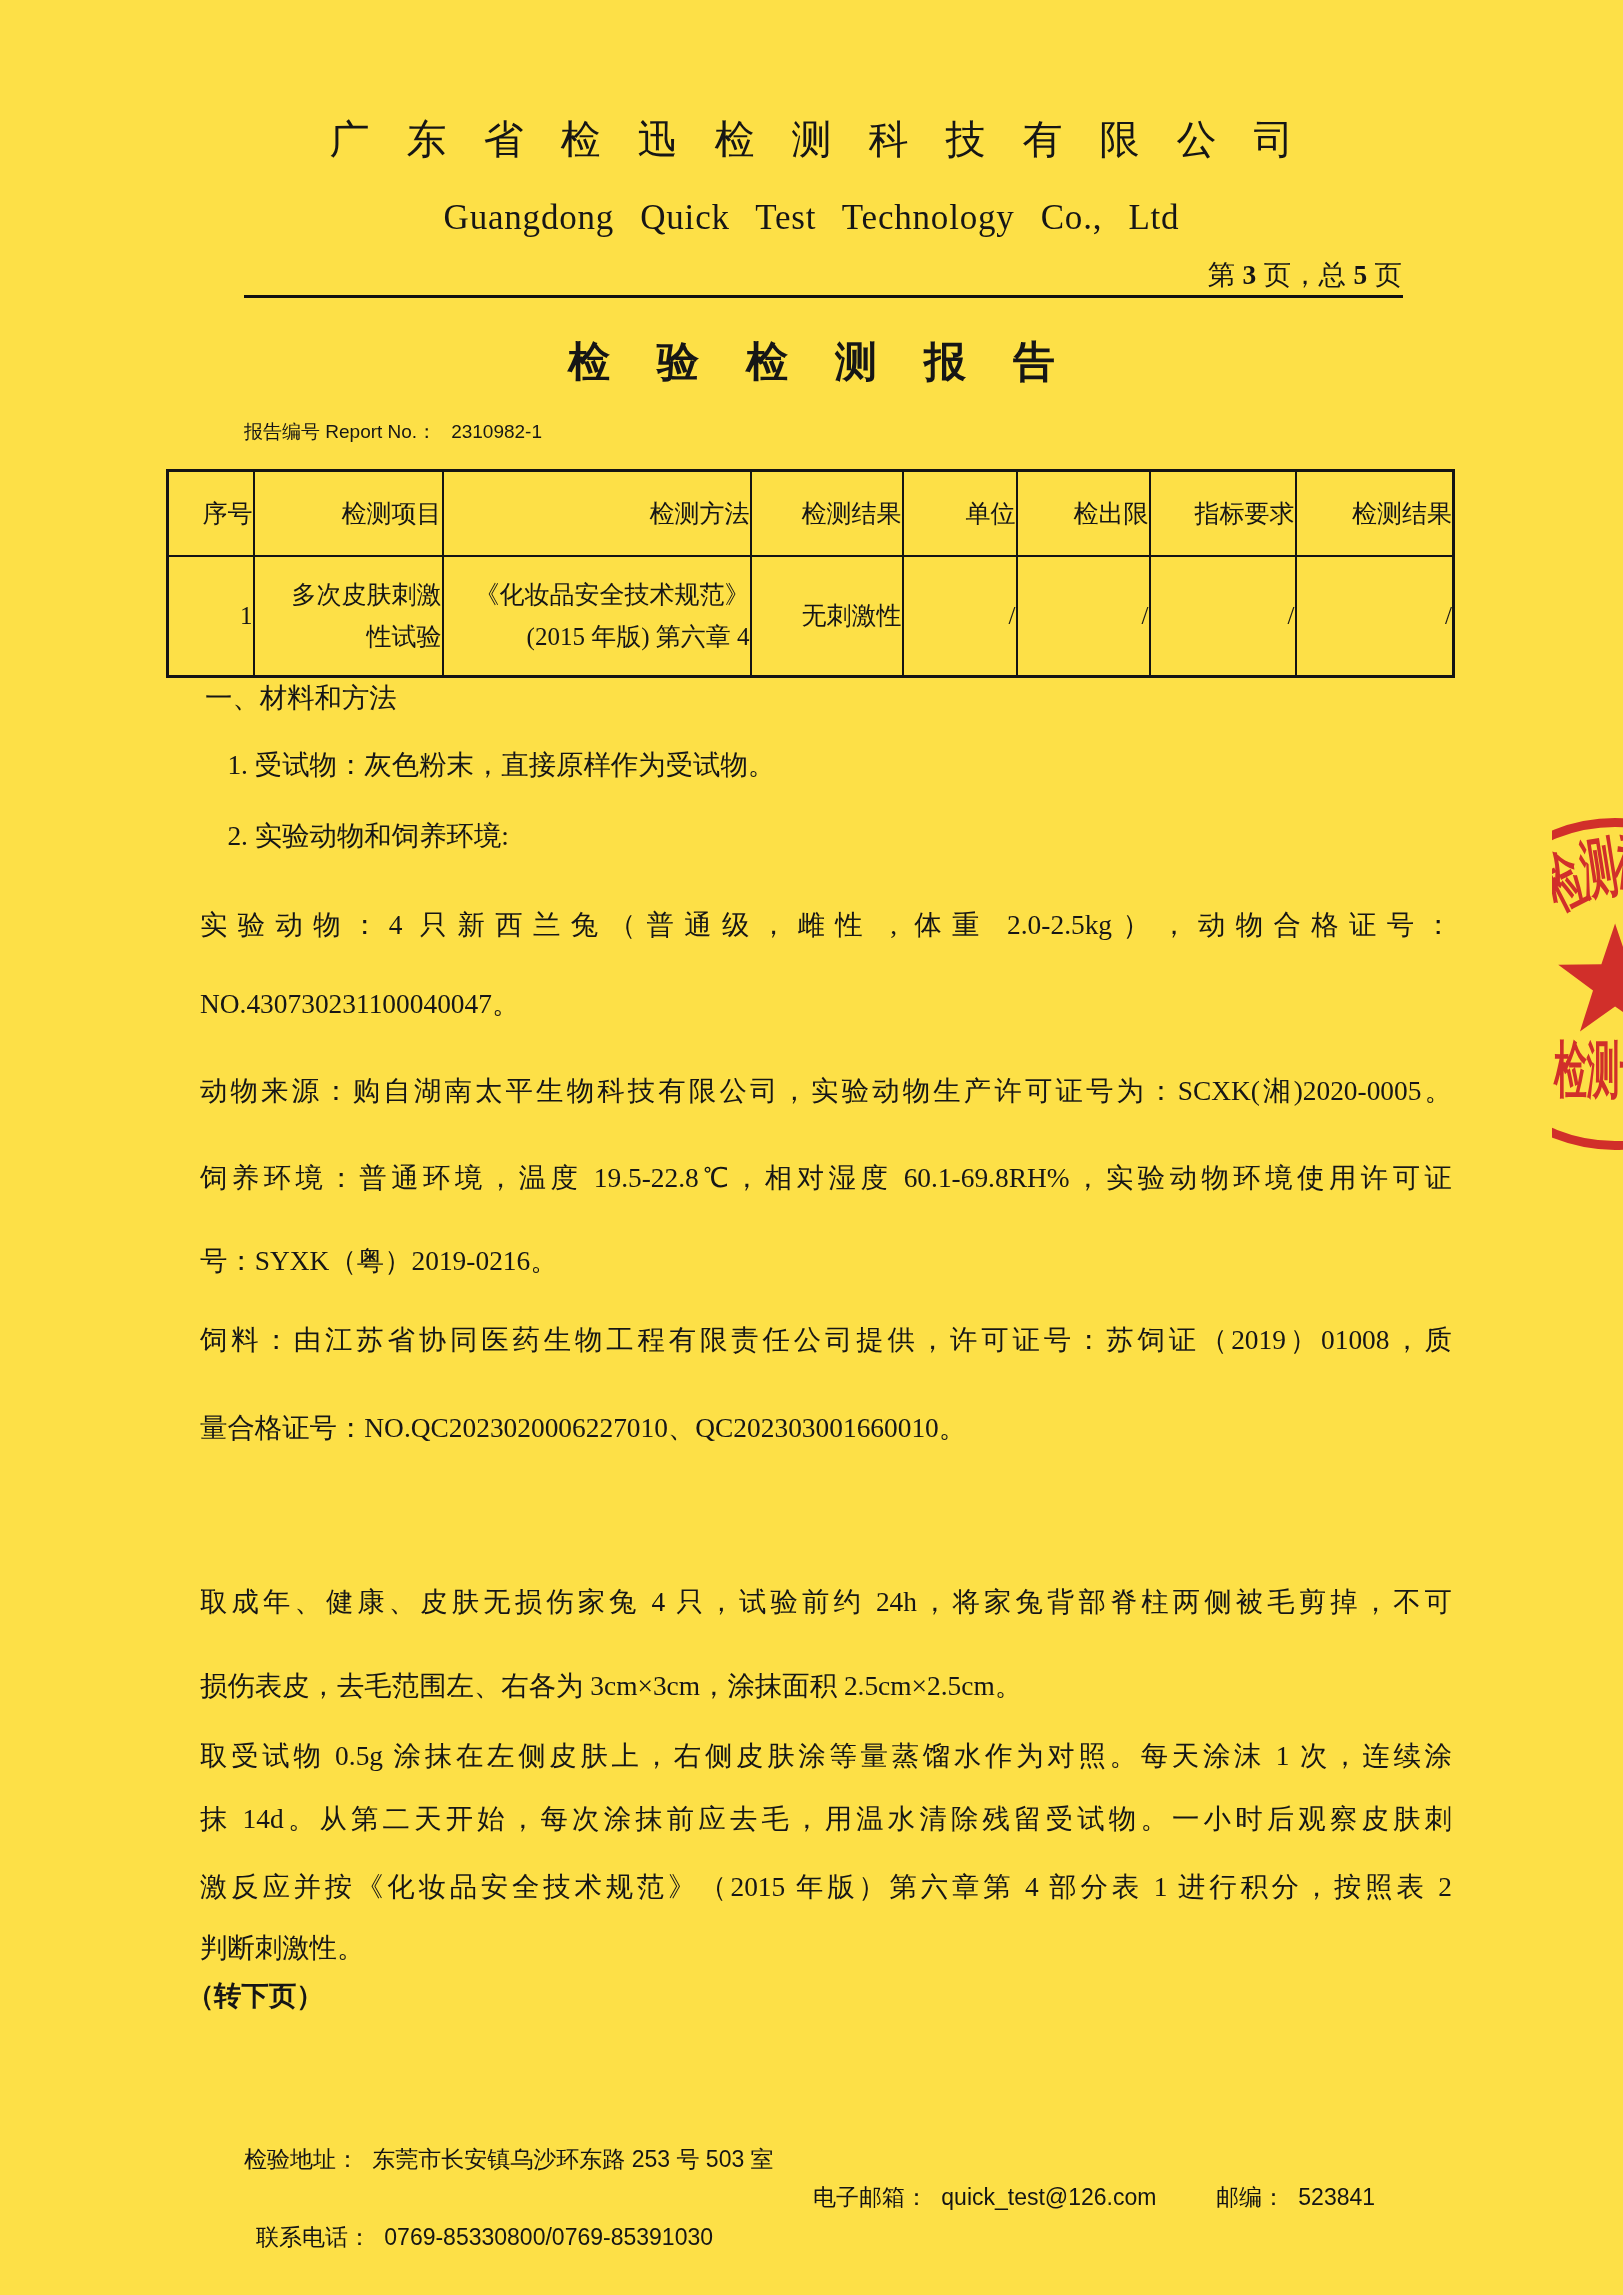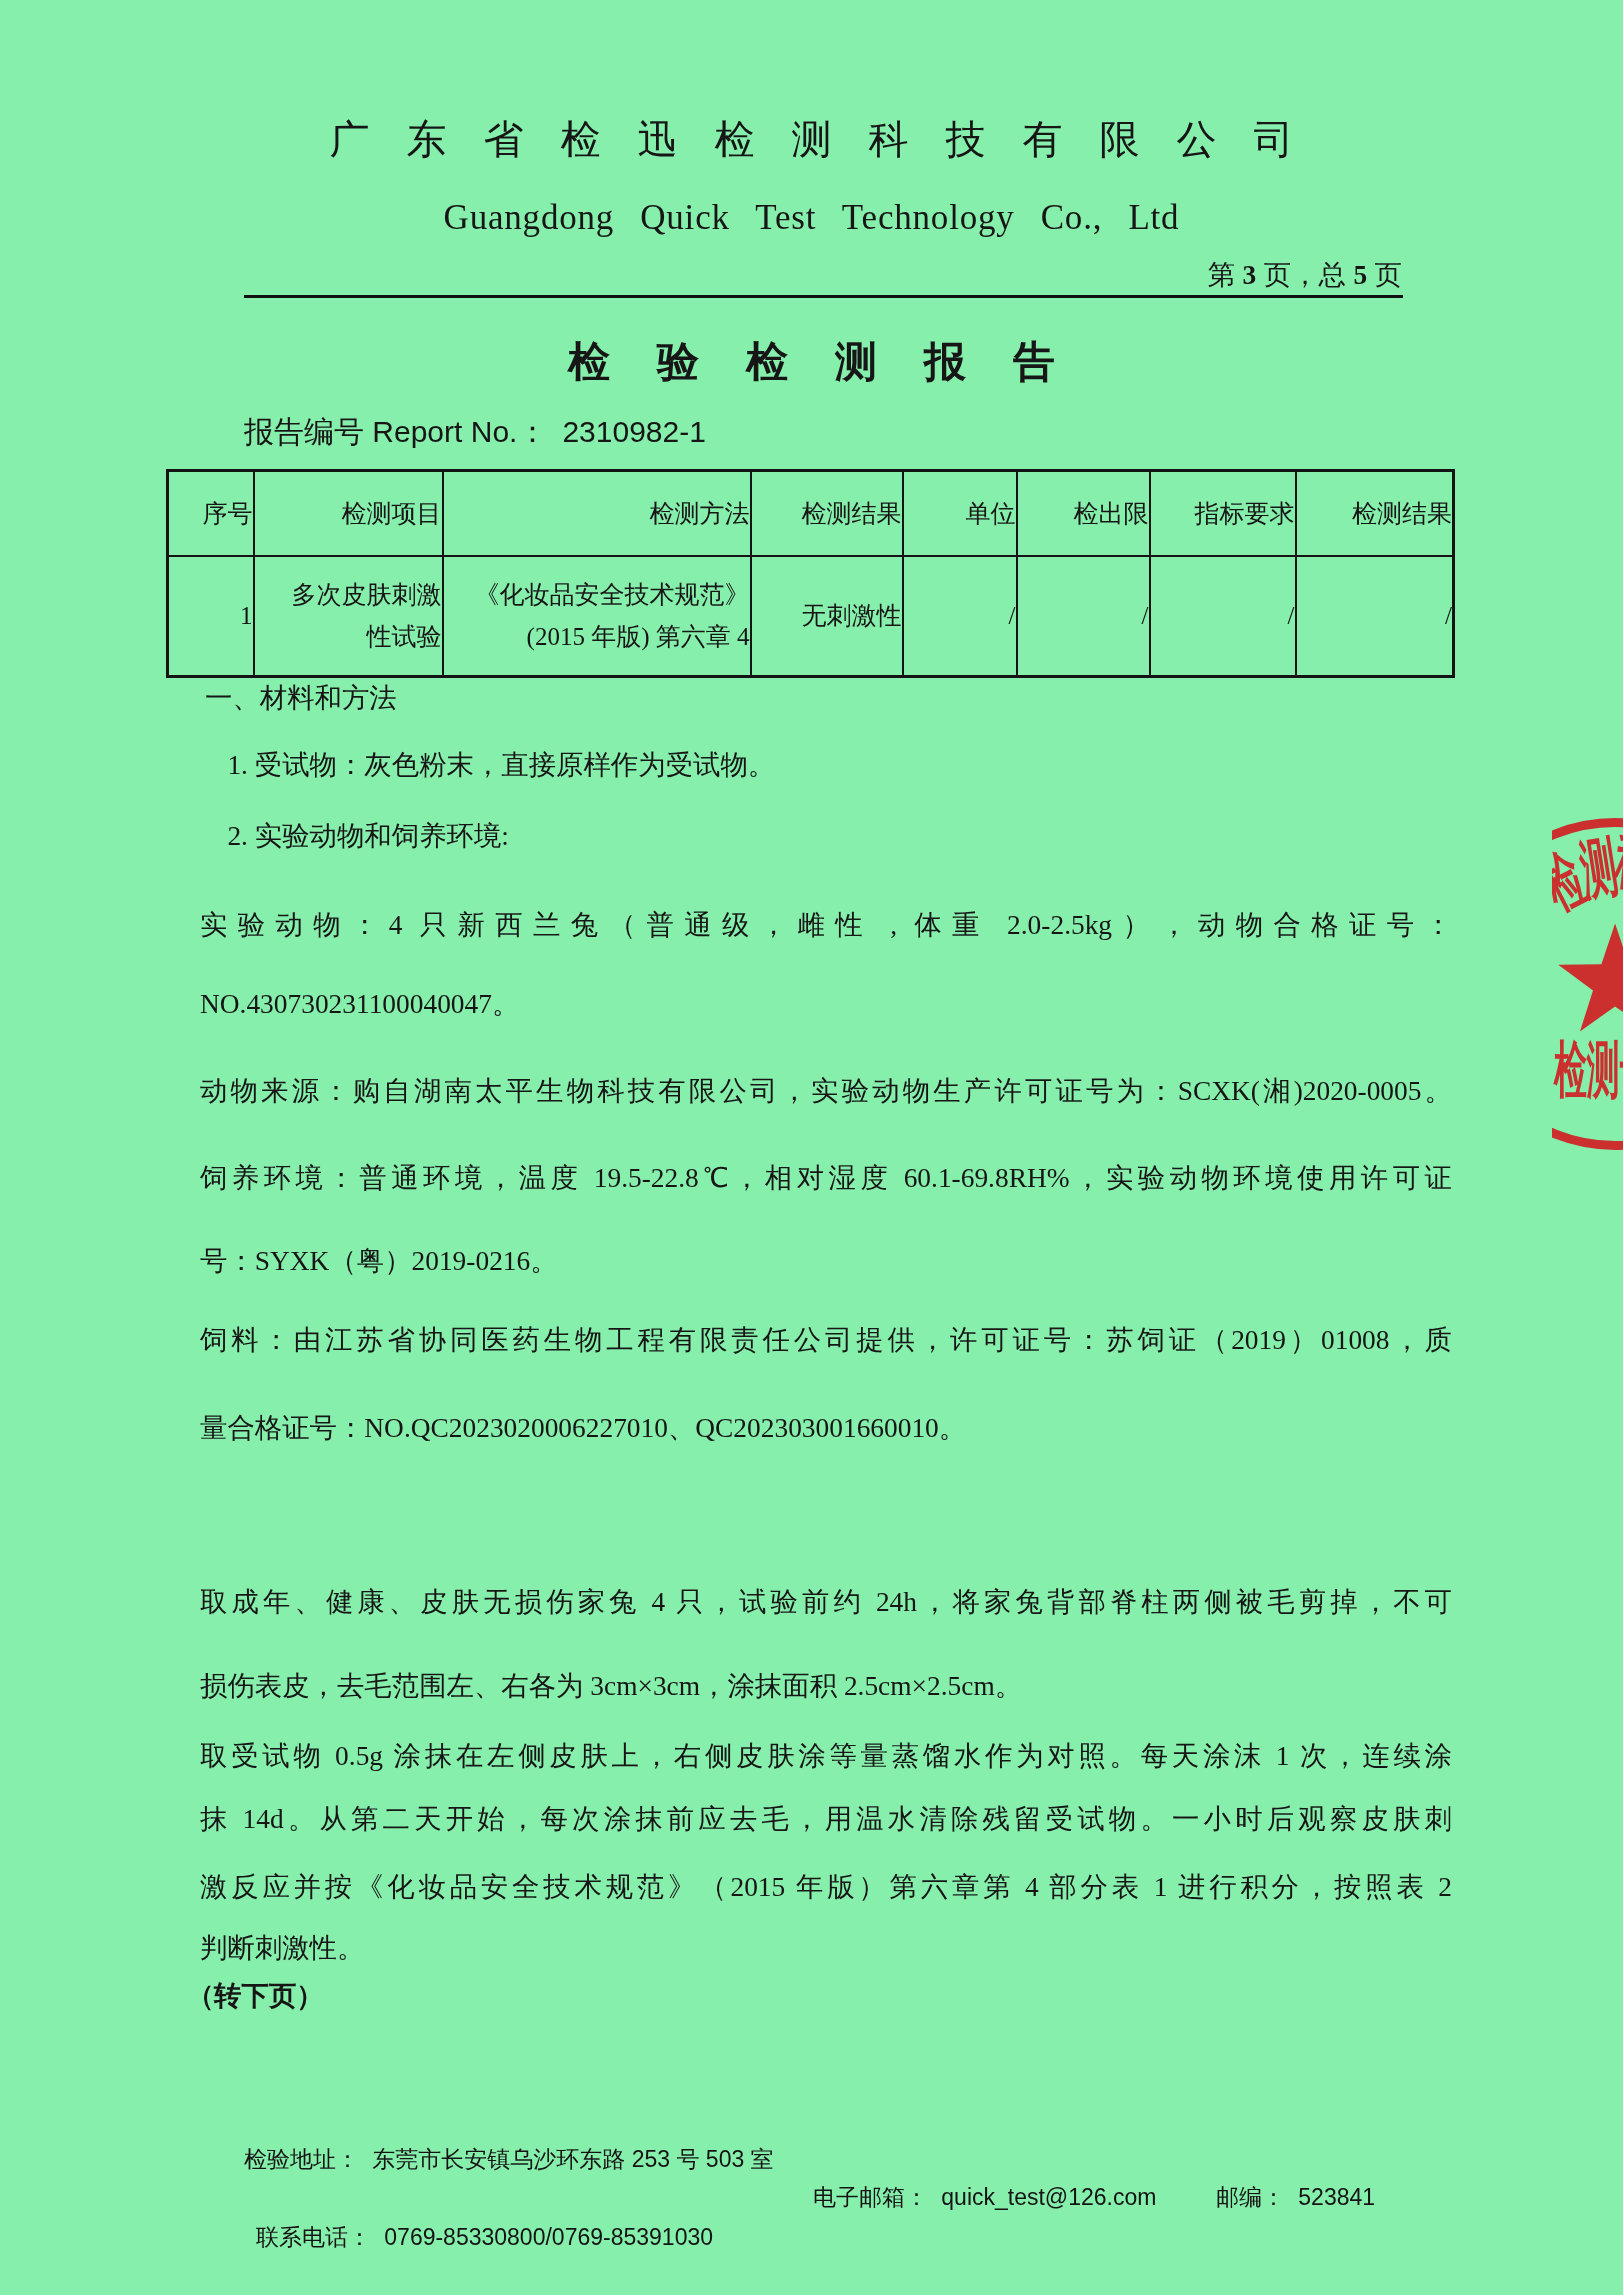--- a/index.html
+++ b/index.html
@@ -1,20 +1,20 @@
 <!DOCTYPE html>
 <html style="font-size:13.3px"><head>
 <meta charset="utf-8">
 <style>
   html,body { margin:0; padding:0; background:#ffffff; }
   .page {
     position:relative;
     width:1623px; height:2295px;
     margin:0 auto;
-    background:#86efac;
+    background:#fde047;
     color:#161616;
     font-family:"Liberation Serif", serif;
     overflow:hidden;
   }
 
   
   .company-cn {
     position:absolute; left:0; right:0; top:116px;
     text-align:center;
     font-size:40px; line-height:48px;
@@ -41,21 +41,21 @@
   .doc-title {
     position:absolute; left:0; right:0; top:337px;
     text-align:center;
     font-size:42px; line-height:50px; font-weight:bold;
     letter-spacing:47px; padding-left:47px;
     white-space:nowrap;
   }
   .report-no {
     position:absolute; left:244px; top:415px;
     font-family:"Liberation Sans", sans-serif;
-    font-size:30px; line-height:33px;
+    font-size:19px; line-height:33px;
     white-space:nowrap;
   }
   .report-no .val { margin-left:15px; }
 
   
   table.result {
     position:absolute; left:166px; top:469px;
     width:1285px;
     border-collapse:collapse;
     table-layout:fixed;

